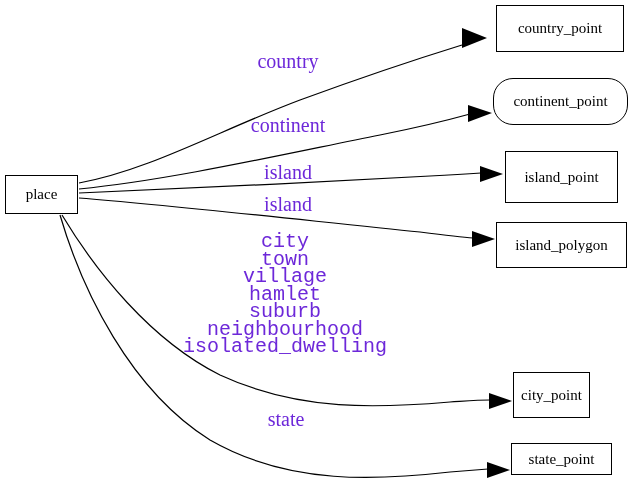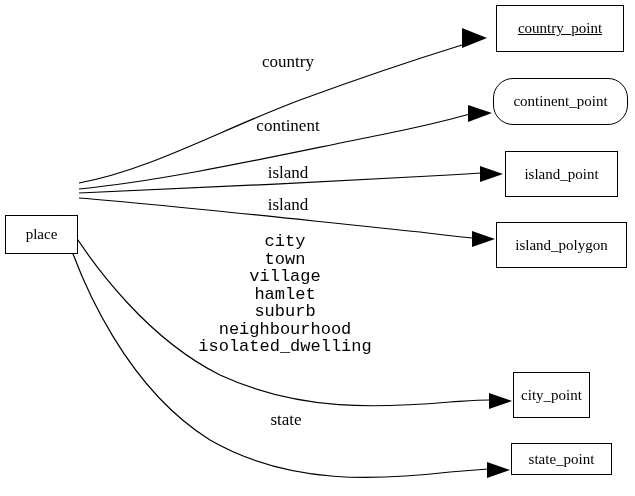--- a/index.html
+++ b/index.html
@@ -33,25 +33,25 @@
     display: flex;
     align-items: center;
     justify-content: center;
     font-size: 15px;
     line-height: 1;
     white-space: nowrap;
     z-index: 2;
   }
   .edge-label {
     position: absolute;
-    font-size: 17px;
+    font-size: 20px;
     line-height: 17.5px;
     text-align: center;
     white-space: pre;
-    color: #000000;
+    color: #6d28d9;
     z-index: 3;
     transform: translateX(-50%);
   }
 </style>
 </head>
 <body>
 
 <div id="graph-canvas">
 
   <svg id="edge-layer" viewBox="0 0 635 496" xmlns="http://www.w3.org/2000/svg">
@@ -67,30 +67,30 @@
         <polygon points="462,28 487,38 462,48" fill="#000000"></polygon>
         <polygon points="468,105 492,113 468,122" fill="#000000"></polygon>
         <polygon points="480,166 503,174 480,182" fill="#000000"></polygon>
         <polygon points="472,231 495,239 472,247" fill="#000000"></polygon>
         <polygon points="489,393 512,401 489,409" fill="#000000"></polygon>
         <polygon points="487,462 510,470 487,478" fill="#000000"></polygon>
       </g>
   </svg>
 
   <div id="nodes-layer">
-      <div class="node-box" style="left: 5px; top: 175px; width: 73px; height: 39px; margin-top: 40px;">
+      <div class="node-box" style="left: 5px; top: 175px; width: 73px; height: 39px;">
         <span>place</span>
       </div>
-      <div class="node-box" style="left: 496px; top: 5px; width: 128px; height: 47px; text-decoration: underline;">
+      <div class="node-box" style="left: 496px; top: 5px; width: 128px; height: 47px;">
         <span>country_point</span>
       </div>
       <div class="node-box" style="left: 493px; top: 78px; width: 135px; height: 47px; border-radius: 20px;">
         <span>continent_point</span>
       </div>
-      <div class="node-box" style="left: 505px; top: 151px; width: 113px; height: 46px;">
+      <div class="node-box" style="left: 505px; top: 151px; width: 113px; height: 52px;">
         <span>island_point</span>
       </div>
       <div class="node-box" style="left: 496px; top: 222px; width: 131px; height: 46px;">
         <span>island_polygon</span>
       </div>
       <div class="node-box" style="left: 513px; top: 372px; width: 77px; height: 46px;">
         <span>city_point</span>
       </div>
       <div class="node-box" style="left: 511px; top: 443px; width: 101px; height: 32px;">
         <span>state_point</span>

